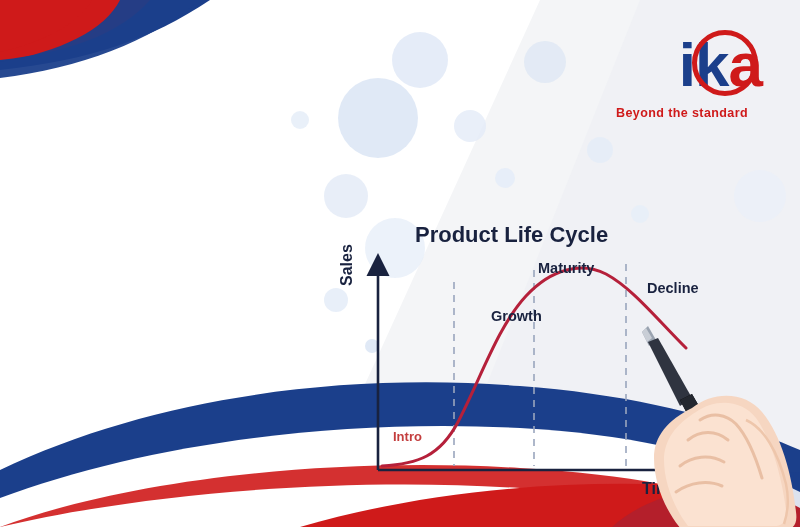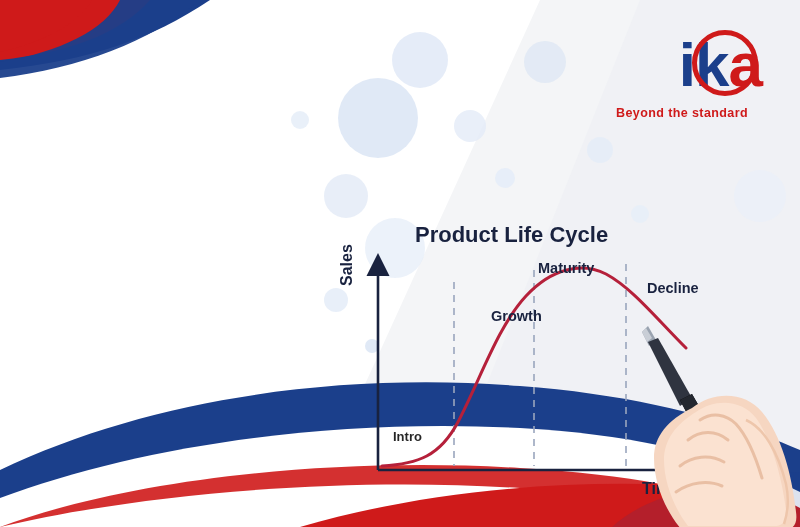--- a/index.html
+++ b/index.html
@@ -55,21 +55,21 @@
   .axis-label{
     position:absolute;font-size:16px;font-weight:bold;color:#19223f;
   }
   .lbl-sales{
     left:8px;top:78px;transform:rotate(-90deg);transform-origin:left top;
     white-space:nowrap;
   }
   .lbl-time{left:312px;top:272px;}
 
   .stage-lbl{position:absolute;font-size:14.5px;font-weight:bold;white-space:nowrap;}
-  .lbl-intro{left:63px;top:221px;color:#000000;font-size:13px;opacity:.85;}
+  .lbl-intro{left:63px;top:221px;color:#b91c1c;font-size:13px;opacity:.85;}
   .lbl-growth{left:133px;top:100px;color:#19223f;margin-left:28px;}
   .lbl-maturity{left:208px;top:52px;color:#19223f;}
   .lbl-decline{left:317px;top:72px;color:#19223f;}
 
   
   .hand{position:absolute;left:596px;top:280px;width:210px;height:250px;}
 </style>
 </head>
 <body>
 

